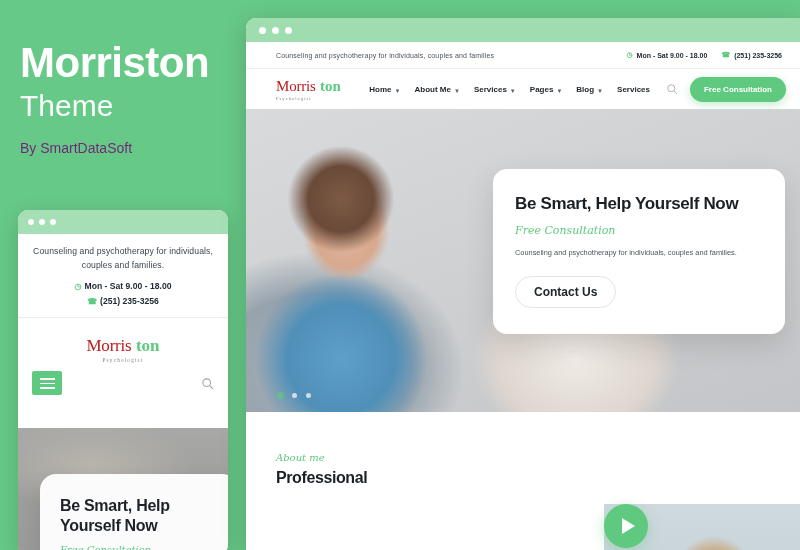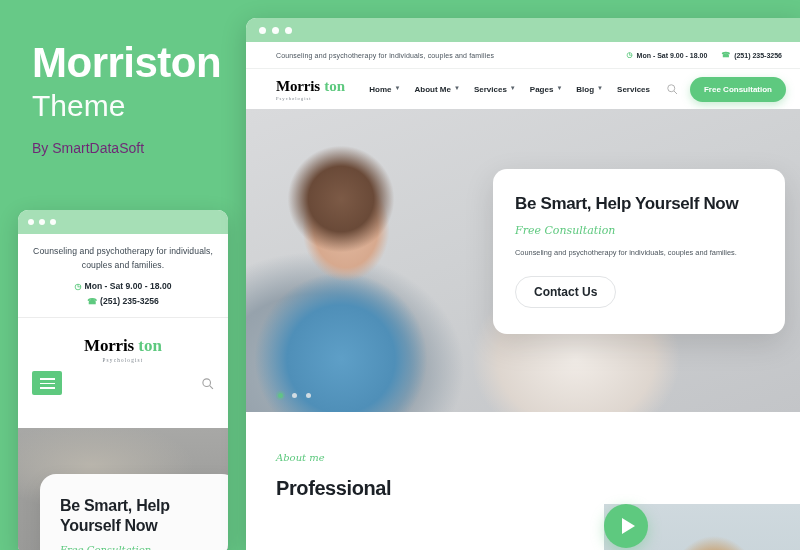--- a/index.html
+++ b/index.html
@@ -5,21 +5,21 @@
   html,body{margin:0;padding:0;}
   body{
     width:800px;height:550px;overflow:hidden;
     font-family:"Liberation Sans", sans-serif;
     background:#67c987;
     position:relative;
   }
   .stage{position:absolute;inset:0;background:#67c987;}
 
   
-  .promo{position:absolute;left:32px;top:42px;width:230px;}
+  .promo{position:absolute;left:20px;top:42px;width:230px;}
   .promo-title{
     font-size:42px;font-weight:bold;color:#ffffff;line-height:1.02;
     letter-spacing:-0.5px;margin:0 0 4px 0;
   }
   .promo-sub{
     font-size:30px;color:#ffffff;font-weight:300;line-height:1.1;margin:0 0 18px 0;
     opacity:.97;
   }
   .promo-by{font-size:14px;color:#701a75;opacity:.92;}
 
@@ -29,21 +29,21 @@
     background:#ffffff;border-radius:10px;overflow:hidden;
     box-shadow:0 6px 22px rgba(0,0,0,.16);
   }
   .mobile-chrome{height:24px;background:#a6dfb6;display:flex;align-items:center;padding-left:10px;gap:5px;}
   .dot{width:6px;height:6px;border-radius:50%;background:#ffffff;opacity:.95;}
   .m-topbar{padding:10px 12px 8px;text-align:center;border-bottom:1px solid #ececec;}
   .m-tagline{font-size:8.6px;color:#3b4650;line-height:1.65;letter-spacing:.1px;}
   .m-contact{margin-top:7px;font-size:8.6px;font-weight:bold;color:#222b33;line-height:1.75;}
   .m-contact .ic{color:#5ec97f;font-size:8px;margin-right:3px;}
   .m-logowrap{padding:18px 0 6px;text-align:center;}
-  .logo-main{font-family:"Liberation Serif", serif;font-weight:bold;font-size:17px;color:#000000;letter-spacing:-.2px;}
+  .logo-main{font-family:"Liberation Serif", serif;font-weight:normal;font-size:17px;color:#b91c1c;letter-spacing:-.2px;}
   .logo-alt{font-family:"Liberation Serif", serif;font-weight:bold;font-size:17px;color:#5ec97f;}
   .logo-sub{font-size:5.2px;color:#7b838b;letter-spacing:1.2px;margin-top:1px;font-family:"Liberation Serif",serif;}
   .m-navrow{display:flex;align-items:center;justify-content:space-between;padding:2px 14px 12px;}
   .burger{width:30px;height:24px;background:#5ec97f;border-radius:2px;display:flex;flex-direction:column;justify-content:center;align-items:center;gap:3px;}
   .burger span{display:block;width:15px;height:1.6px;background:#fff;}
   .m-search{width:13px;height:13px;opacity:.55;}
   .m-hero{position:absolute;left:0;right:0;top:218px;bottom:0;background:#a0a0a0;overflow:hidden;}
   .m-hero-img{position:absolute;inset:0;
     background:
       radial-gradient(ellipse 70% 50% at 35% 30%, #b9b5ac 0%, rgba(160,160,160,0) 70%),
@@ -73,21 +73,21 @@
   .d-tag{font-size:7px;color:#4a545d;letter-spacing:.15px;}
   .d-topright{display:flex;align-items:center;gap:14px;}
   .d-info{font-size:7px;font-weight:bold;color:#222b33;display:flex;align-items:center;gap:4px;}
   .d-info .ic{color:#5ec97f;font-size:7px;}
 
   .d-nav{height:40px;display:flex;align-items:center;padding:0 14px 0 30px;background:#fff;}
   .d-logo{margin-right:auto;}
   .d-logo .logo-main,.d-logo .logo-alt{font-size:15px;}
   .d-logo .logo-sub{font-size:4.6px;letter-spacing:1px;}
   .d-menu{display:flex;align-items:center;gap:14px;margin-right:16px;}
-  .d-menu-item{font-size:8px;font-weight:bold;color:#22292f;display:flex;align-items:flex-start;gap:3px;white-space:nowrap;}
+  .d-menu-item{font-size:8px;font-weight:bold;color:#22292f;display:flex;align-items:flex-end;gap:3px;white-space:nowrap;}
   .chev{font-size:6px;color:#5a636b;}
   .d-searchbtn{width:12px;height:12px;opacity:.5;margin-right:12px;}
   .cta{
     background:#5ec97f;color:#fff;font-size:8px;font-weight:bold;
     padding:8px 14px;border-radius:20px;white-space:nowrap;
     box-shadow:0 3px 8px rgba(94,201,127,.35);
   }
 
   .d-hero{position:relative;height:303px;overflow:hidden;background:#c8c9cb;}
   .d-hero-photo{position:absolute;inset:0;
@@ -111,21 +111,21 @@
   .hc-btn{
     display:inline-block;margin-top:16px;border:1px solid #e2e4e6;border-radius:20px;
     padding:8px 18px;font-size:12px;font-weight:bold;color:#20272d;background:#fff;
   }
   .d-dots{position:absolute;left:32px;bottom:14px;display:flex;gap:9px;align-items:center;}
   .sd{width:5px;height:5px;border-radius:50%;background:#e6e9ea;opacity:.85;}
   .sd.on{background:#5ec97f;box-shadow:0 0 0 2px rgba(94,201,127,.3);}
 
   .d-about{position:relative;height:auto;background:#fff;padding:40px 0 0 30px;}
   .ab-script{font-family:"DejaVu Serif", serif;font-style:italic;color:#5ec97f;font-size:10px;}
-  .ab-title{font-size:20px;font-weight:bold;color:#1b2026;margin-top:14px;letter-spacing:-.4px;}
+  .ab-title{font-size:16px;font-weight:bold;color:#1b2026;margin-top:6px;letter-spacing:-.4px;}
   .d-video{
     position:absolute;right:0;top:46px;width:196px;height:110px;overflow:hidden;
     background:
       radial-gradient(ellipse 70px 90px at 110px 95px, #d6a86e 0%, #c8975c 45%, rgba(0,0,0,0) 70%),
       linear-gradient(180deg,#cfd9de 0%,#c4d0d6 100%);
   }
   .play{
     position:absolute;left:0px;top:46px;width:44px;height:44px;border-radius:50%;
     background:#5ec97f;display:flex;align-items:center;justify-content:center;
     box-shadow:0 4px 14px rgba(94,201,127,.4);

